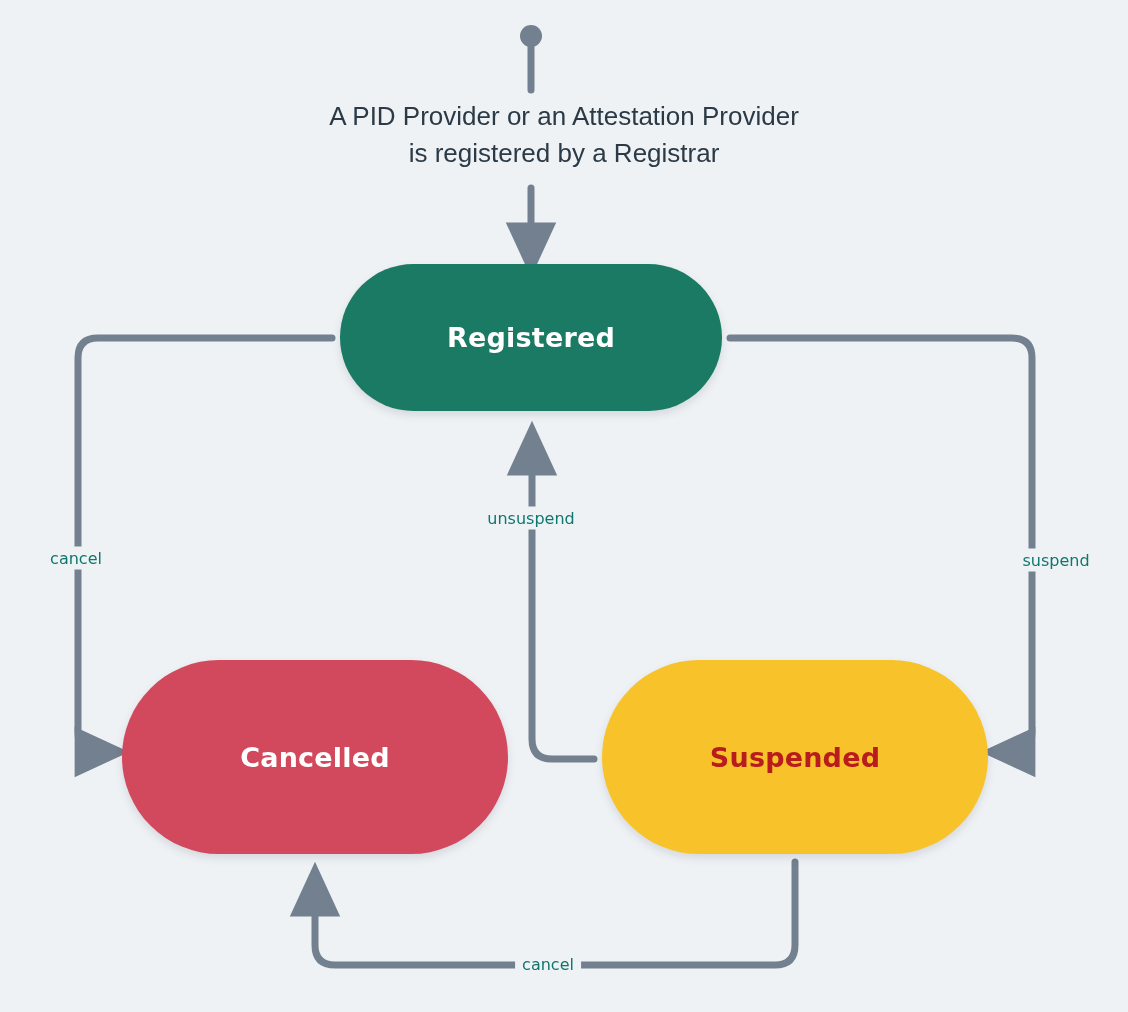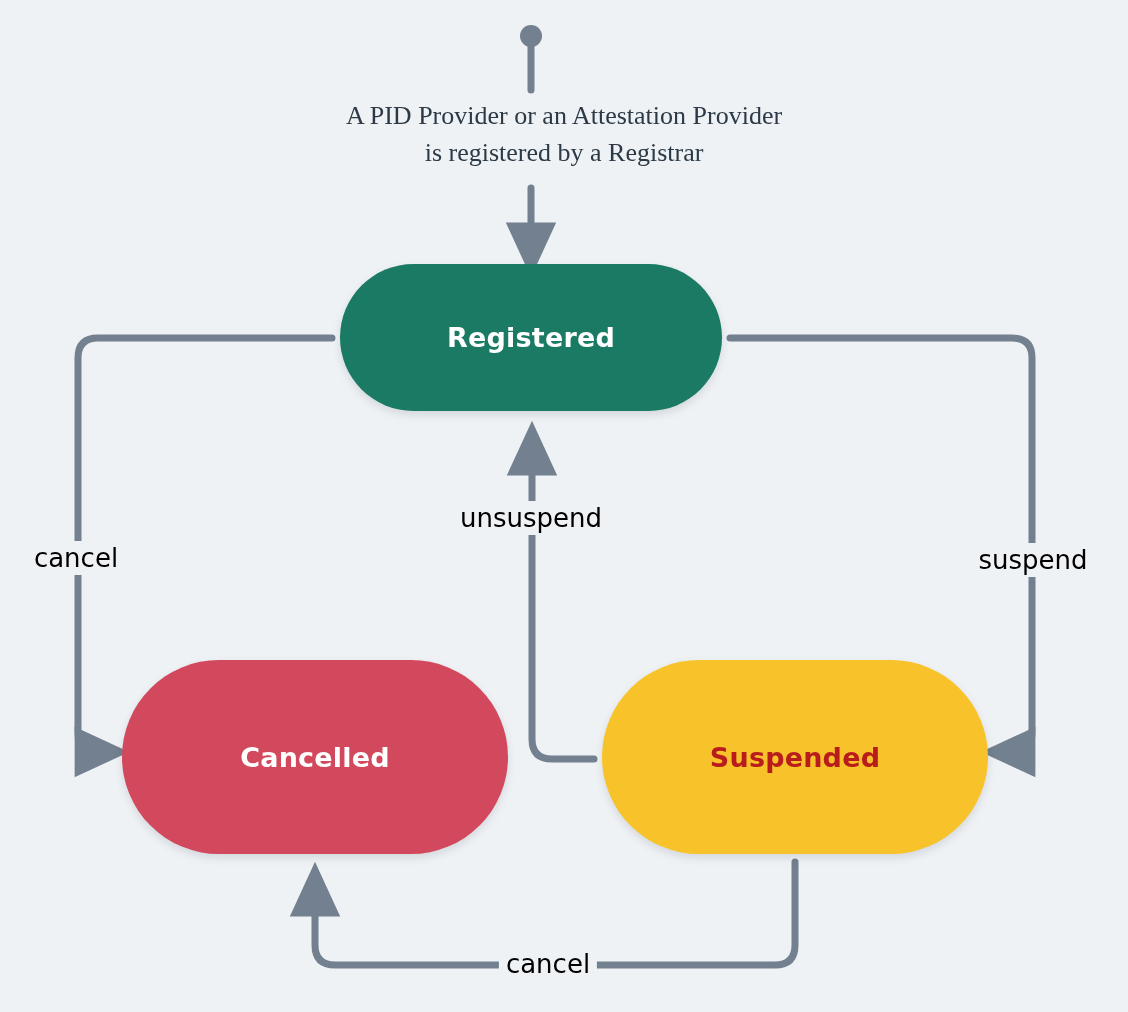--- a/index.html
+++ b/index.html
@@ -67,39 +67,39 @@
   }
   #node-suspended .node-label { color: #b91c1c; }
 
   .caption {
     position: absolute;
     text-align: center;
     color: #2b3a46;
     font-size: 26px;
     line-height: 1.42;
     white-space: pre-line;
-    font-family: Liberation Serif, serif;
+    font-family: Liberation Sans, sans-serif;
   }
   #start-caption {
     left: 164px;
     top: 98px;
     width: 800px;
   }
   .edge-label {
     position: absolute;
-    color: #000000;
-    font-size: 26px;
+    color: #0f766e;
+    font-size: 16px;
     font-family: "DejaVu Sans", sans-serif;
     background: #eff2f5;
     padding: 2px 7px;
     white-space: nowrap;
     transform: translate(-50%, -50%);
   }
   #label-cancel-left  { left: 76px;  top: 558px; }
-  #label-suspend      { left: 1033px; top: 560px; }
+  #label-suspend      { left: 1056px; top: 560px; }
   #label-unsuspend    { left: 531px; top: 518px; }
   #label-cancel-bottom{ left: 548px; top: 964px; }
 </style>
 </head>
 <body>
 
 <div id="canvas">
 
   <svg class="edges" viewBox="0 0 1128 1012">
     <defs>

